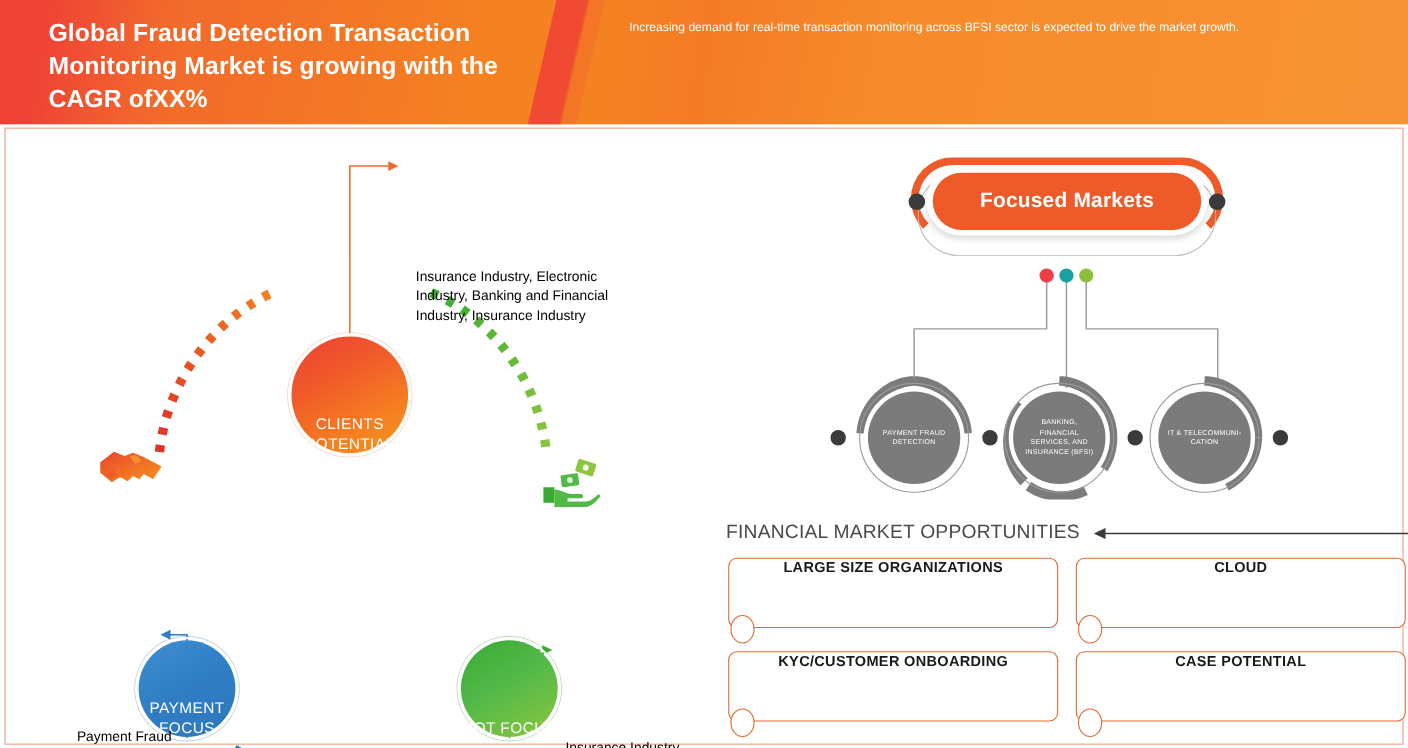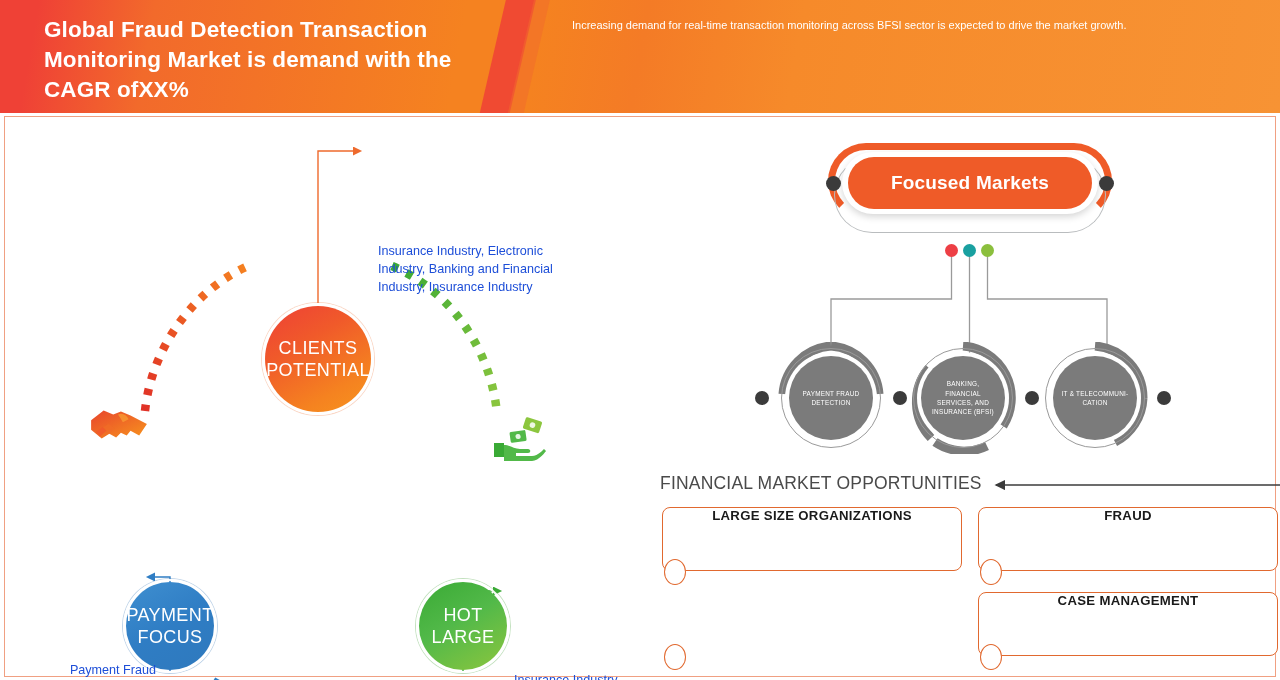--- a/index.html
+++ b/index.html
@@ -88,25 +88,25 @@
     position: absolute;
     left: 0; top: 113px;
     width: 640px; height: 567px;
   }
 
   
   .circ {
     position: absolute;
     border-radius: 50%;
     display: flex;
-    align-items: center;
+    align-items: flex-end;
     justify-content: center;
     text-align: center;
     color: #ffffff;
-    font-size: 18px;
+    font-size: 14px;
     line-height: 1.25;
     letter-spacing: .4px;
   }
   .circ-shadowring {
     position: absolute;
     border-radius: 50%;
     border: 2px solid rgba(255,255,255,.95);
   }
 
   #circle-clients {
@@ -137,21 +137,21 @@
   }
   #circle-hotbets-ring {
     left: 416px; top: 466px;
     width: 94px; height: 94px;
     box-shadow: 0 0 0 1px rgba(80,170,70,.35);
   }
 
   
   .anno {
     position: absolute;
-    color: #1d4ed8;
+    color: #000000;
     font-size: 12.6px;
     line-height: 1.42;
   }
   #anno-clients { left: 378px; top: 130px; width: 215px; }
   #anno-focus   { left: 18px;  top: 549px; width: 138px; text-align: right; }
   #anno-hotbets { left: 514px; top: 559px; width: 126px; }
 
   
   .icon-box { position: absolute; }
   #icon-handshake { left: 88px; top: 288px; width: 62px; height: 50px; }
@@ -312,21 +312,21 @@
 </style>
 </head>
 <body>
 
 <div class="page">
 
   <div class="header">
     <div class="header-left-edge"></div>
     <div class="header-slash"></div>
     <div class="header-slash2"></div>
-    <div class="header-title">Global Fraud Detection Transaction Monitoring Market is demand with the CAGR ofXX%</div>
+    <div class="header-title">Global Fraud Detection Transaction Monitoring Market is growing with the CAGR ofXX%</div>
     <div class="header-sub">Increasing demand for real-time transaction monitoring across BFSI sector is expected to drive the market growth.</div>
   </div>
 
   <div class="body-frame"></div>
 
   <div class="left-panel">
 
     <svg class="arc-svg" viewBox="0 0 640 567">
 
       <path d="M 143,300 C 150,230 195,175 250,152" fill="none" stroke="#e8502c" stroke-width="9" stroke-dasharray="7 9" stroke-linecap="butt" transform="translate(0,0)" opacity="0"></path>
@@ -378,21 +378,21 @@
       <span>CLIENTS POTENTIAL</span>
     </div>
 
     <div class="circ-shadowring" id="circle-focus-ring"></div>
     <div class="circ" id="circle-focus">
       <span>PAYMENT FOCUS</span>
     </div>
 
     <div class="circ-shadowring" id="circle-hotbets-ring"></div>
     <div class="circ" id="circle-hotbets">
-      <span>HOT LARGE</span>
+      <span>HOT FOCUS</span>
     </div>
 
     <div class="anno" id="anno-clients">Insurance Industry, Electronic Industry, Banking and Financial Industry, Insurance Industry</div>
     <div class="anno" id="anno-focus">Payment Fraud Detection, IT &amp; Telecommunica-tion, and Banking, Financial Services, and Insurance (BFSI)</div>
     <div class="anno" id="anno-hotbets">Insurance Industry, Electronic Industry, Banking and Financial Industry, Insurance Industry</div>
 
     <div class="icon-box" id="icon-handshake">
       <svg viewBox="0 0 64 52" width="62" height="50">
         <defs>
           <linearGradient id="hsG" x1="0" y1="0" x2="1" y2="1">
@@ -491,24 +491,27 @@
       <div class="gcirc-inner">IT &amp; TELECOMMUNI-CATION</div>
       <div class="gcirc-side-dot right"></div>
     </div>
 
     <div class="fmo-title">FINANCIAL MARKET OPPORTUNITIES</div>
 
     <div class="fmo-box" id="fmo-box-0">
       <span>LARGE SIZE ORGANIZATIONS</span>
     </div>
     <div class="fmo-box" id="fmo-box-1">
-      <span>FRAUD</span>
+      <span>CLOUD</span>
+    </div>
+    <div class="fmo-box" id="fmo-box-2">
+      <span>KYC/CUSTOMER ONBOARDING</span>
     </div>
     <div class="fmo-box" id="fmo-box-3">
-      <span>CASE MANAGEMENT</span>
+      <span>CASE POTENTIAL</span>
     </div>
 
     <div class="fmo-knob" id="fmo-knob-0"></div>
     <div class="fmo-knob" id="fmo-knob-1"></div>
     <div class="fmo-knob" id="fmo-knob-2"></div>
     <div class="fmo-knob" id="fmo-knob-3"></div>
 
   </div>
 
 </div>

